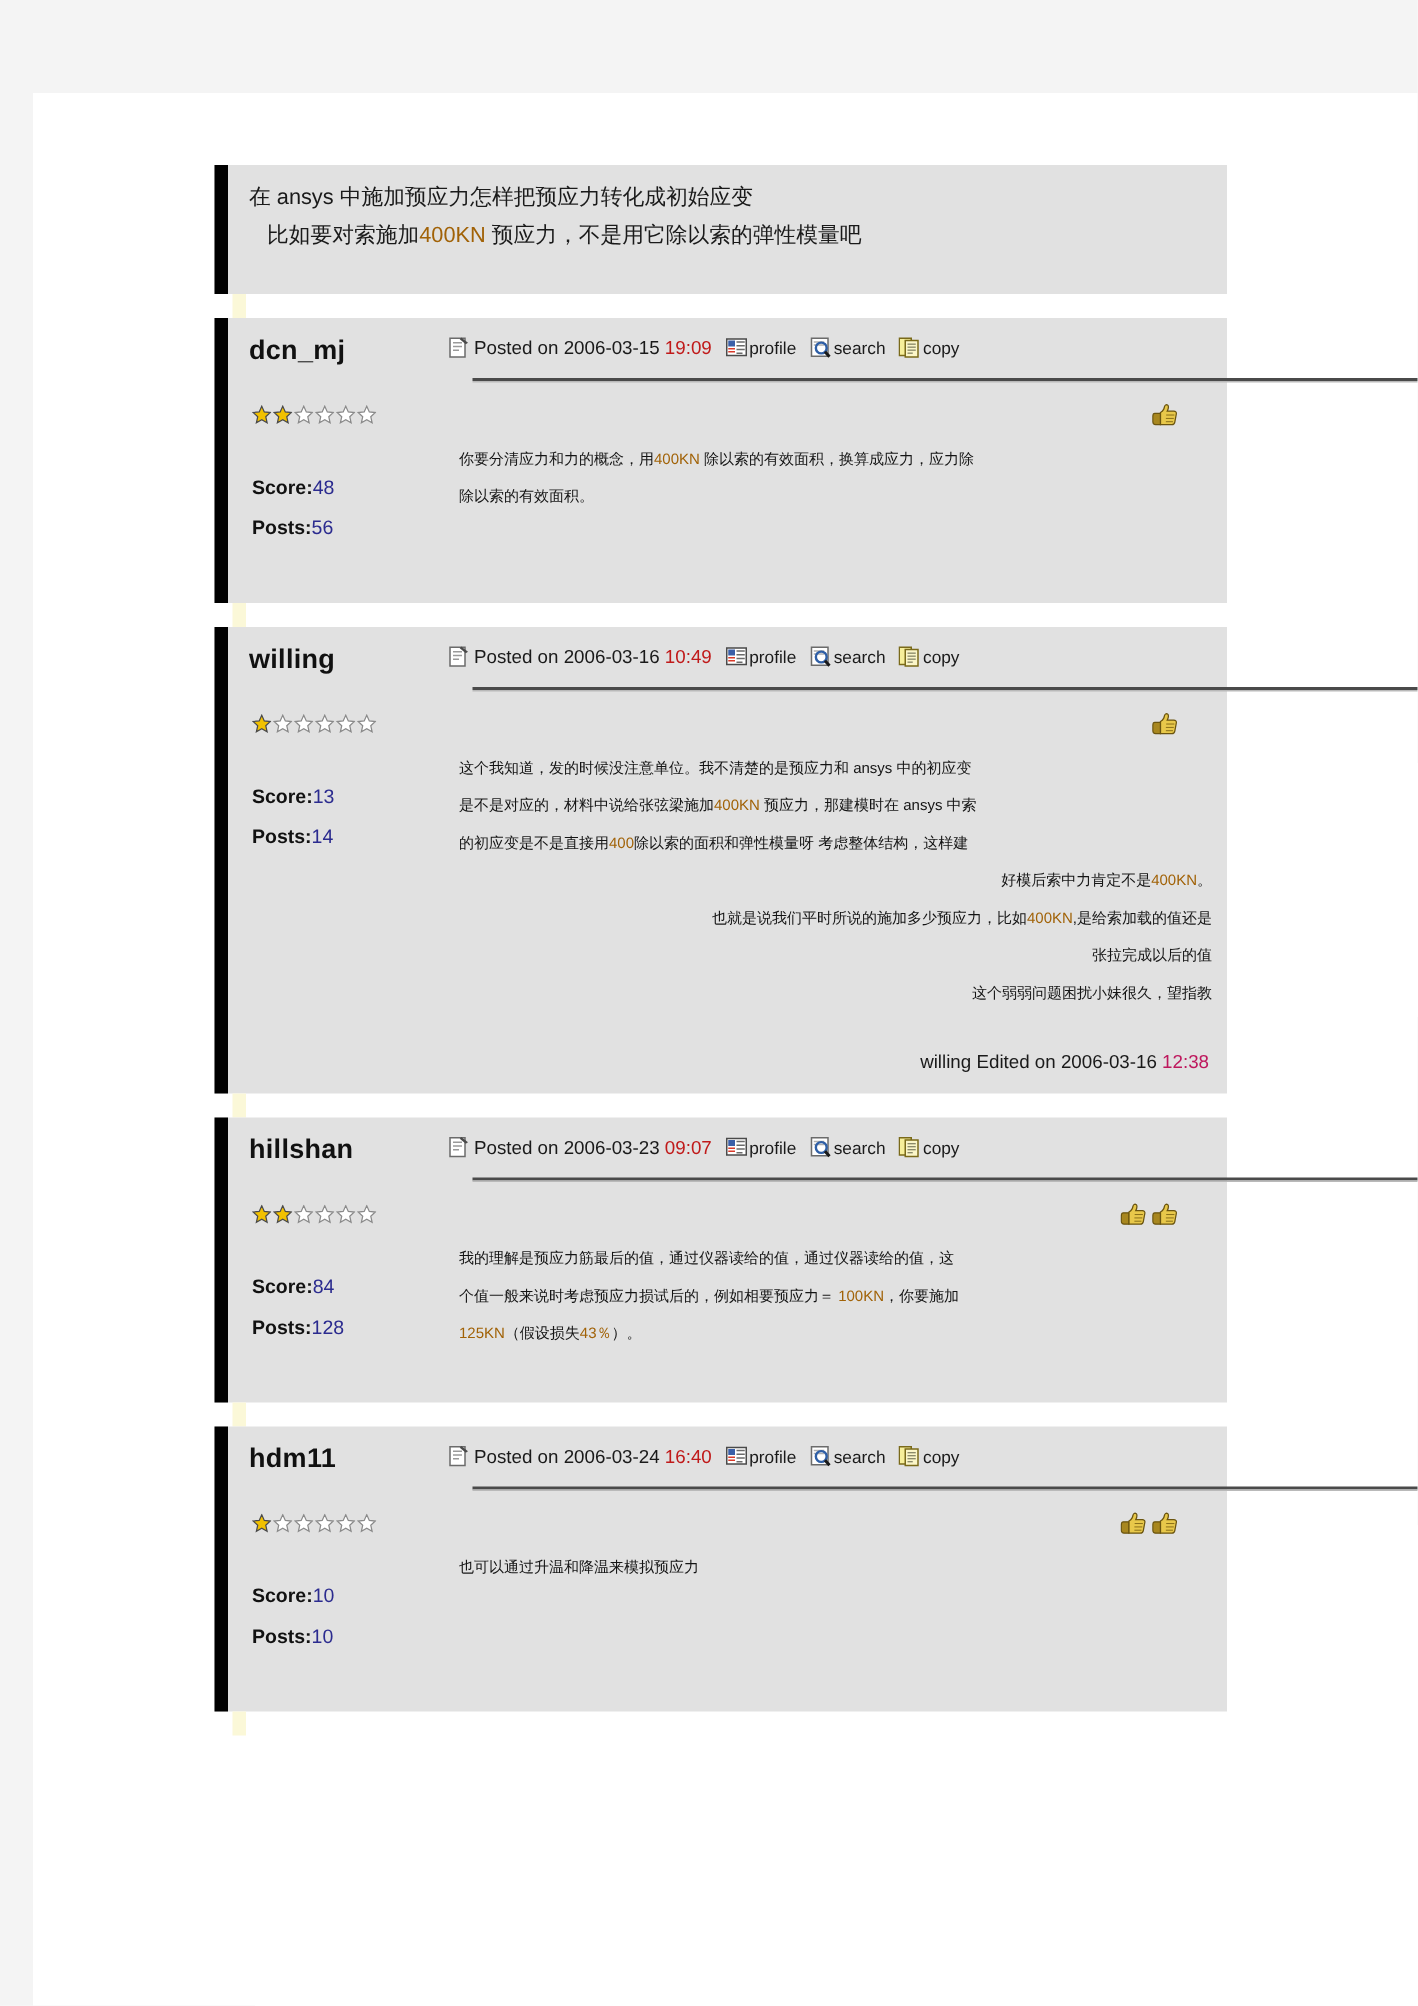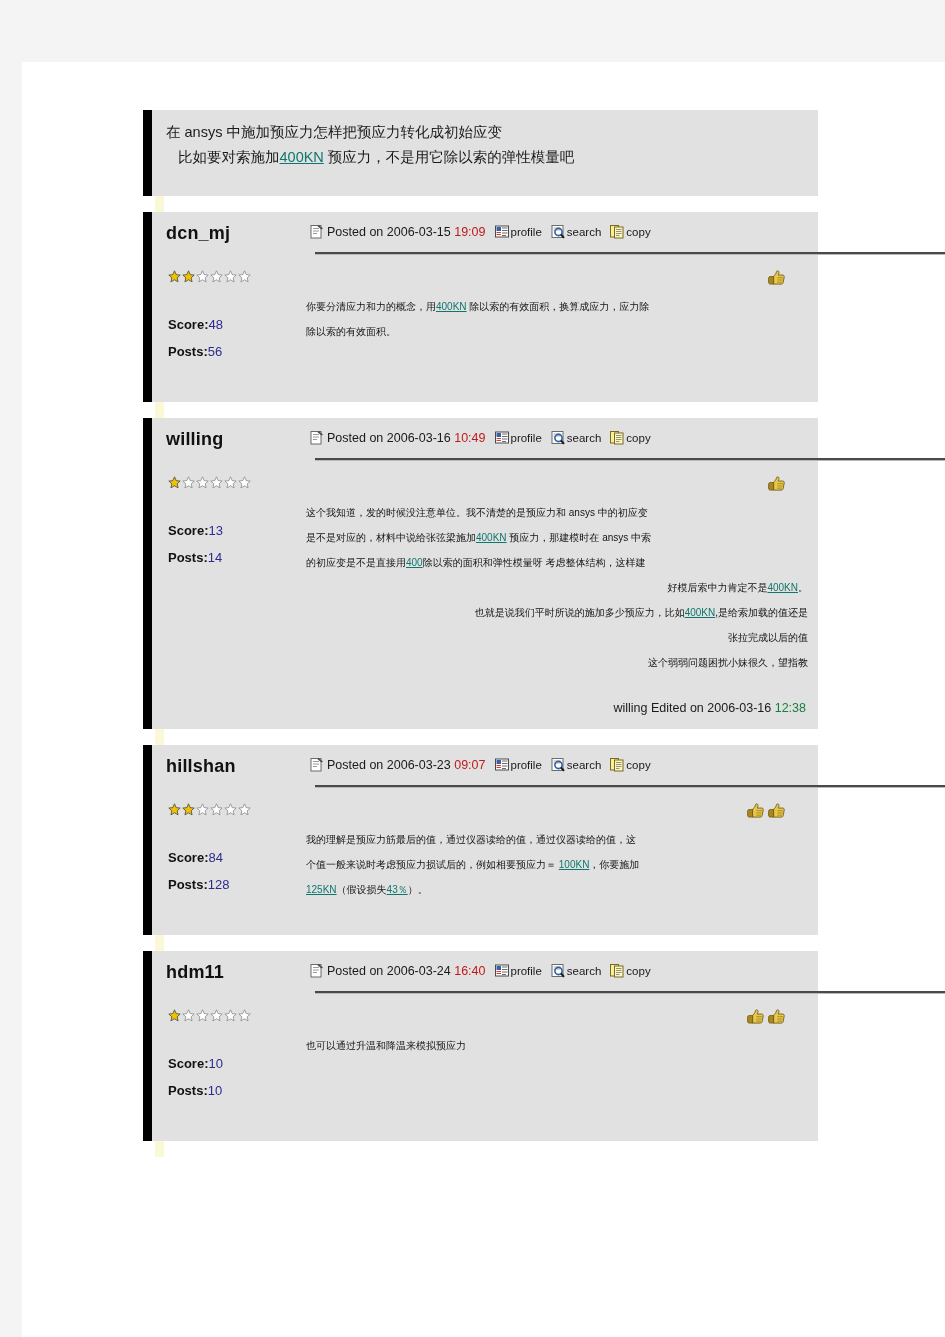--- a/index.html
+++ b/index.html
@@ -60,21 +60,21 @@
     padding: 10px 12px 26px 14px;
     min-height: 62px;
   }
   .q-line {
     font-size: 14.5px;
     color: #1a1a1a;
     line-height: 25px;
     white-space: nowrap;
   }
   .q-line.indent { padding-left: 12px; }
-  .num { color: #0f766e; text-decoration: underline; }
+  .num { color: #a16207; }
 
   
   .post-inner {
     padding: 0;
     min-height: 190px;
   }
   .post-head {
     position: relative;
     height: 42px;
   }
@@ -82,21 +82,21 @@
     position: absolute;
     left: 14px;
     top: 11px;
     font-size: 18px;
     font-weight: bold;
     color: #111111;
     letter-spacing: 0.2px;
   }
   .post-meta {
     position: absolute;
-    left: 158px;
+    left: 147px;
     top: 12px;
     font-size: 12.5px;
     color: #1a1a1a;
     white-space: nowrap;
   }
   .post-meta .date { color: #1a1a1a; }
   .post-meta .time { color: #c01a1a; }
   .ic {
     display: inline-block;
     vertical-align: -3px;
@@ -194,21 +194,21 @@
   }
   .ptext .ln { display: block; white-space: nowrap; }
   .ptext .ln.r { text-align: right; }
   .edited {
     margin-top: 26px;
     text-align: right;
     font-size: 12.5px;
     color: #1a1a1a;
     padding-right: 2px;
   }
-  .edited .time { color: #15803d; }
+  .edited .time { color: #be185d; }
 </style>
 </head>
 <body>
 
 <div class="page">
   <div class="content">
 
     <div class="block">
       <div class="block-inner question">
         <div class="q-line">在 ansys 中施加预应力怎样把预应力转化成初始应变</div>

